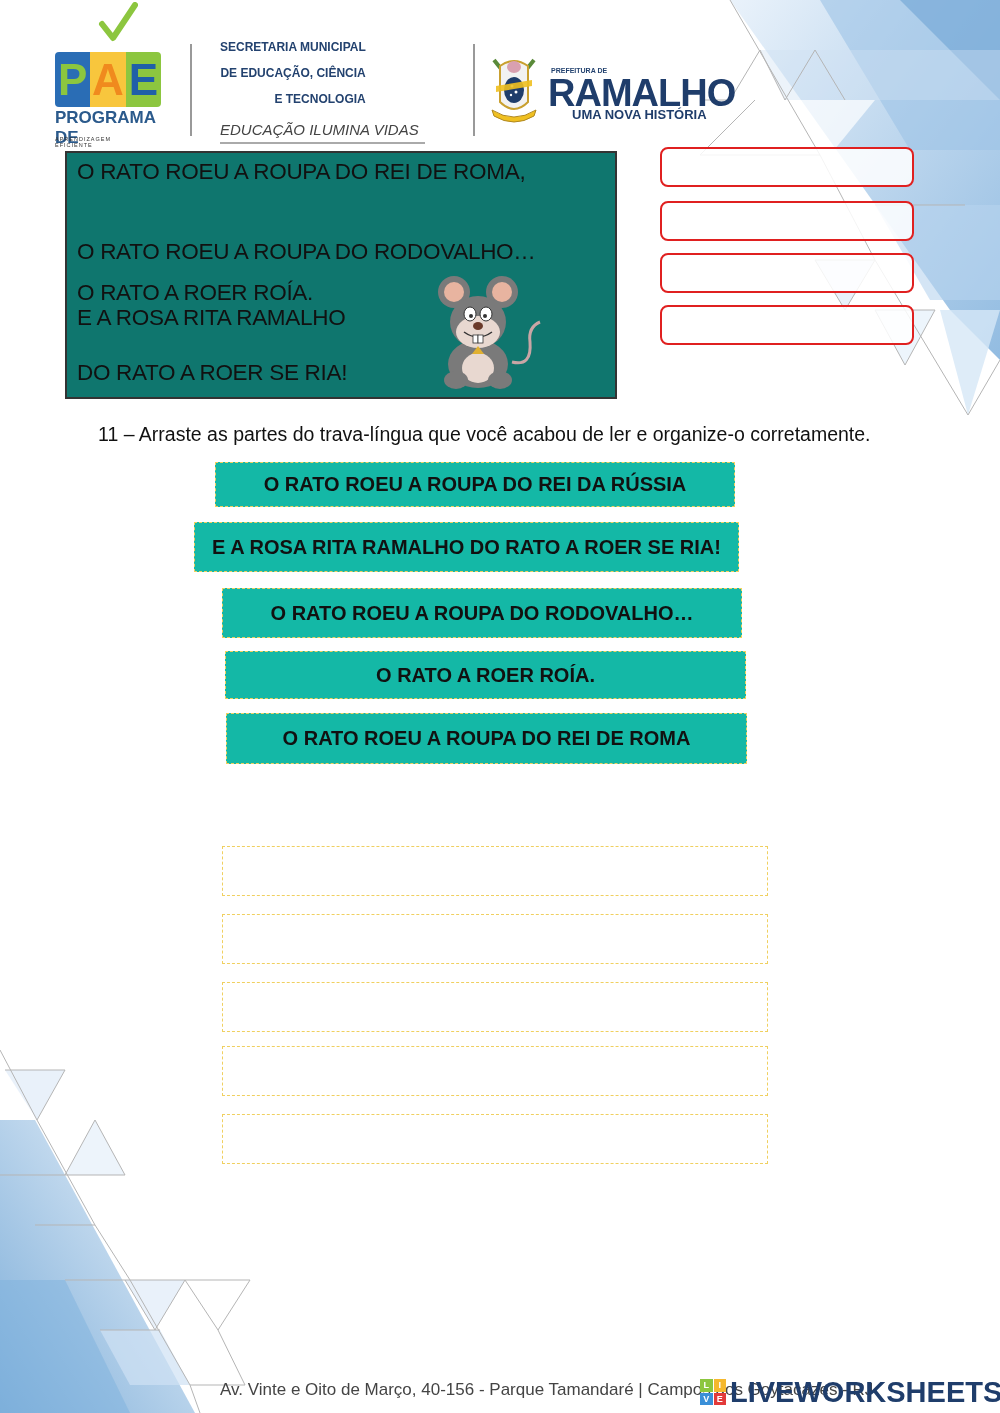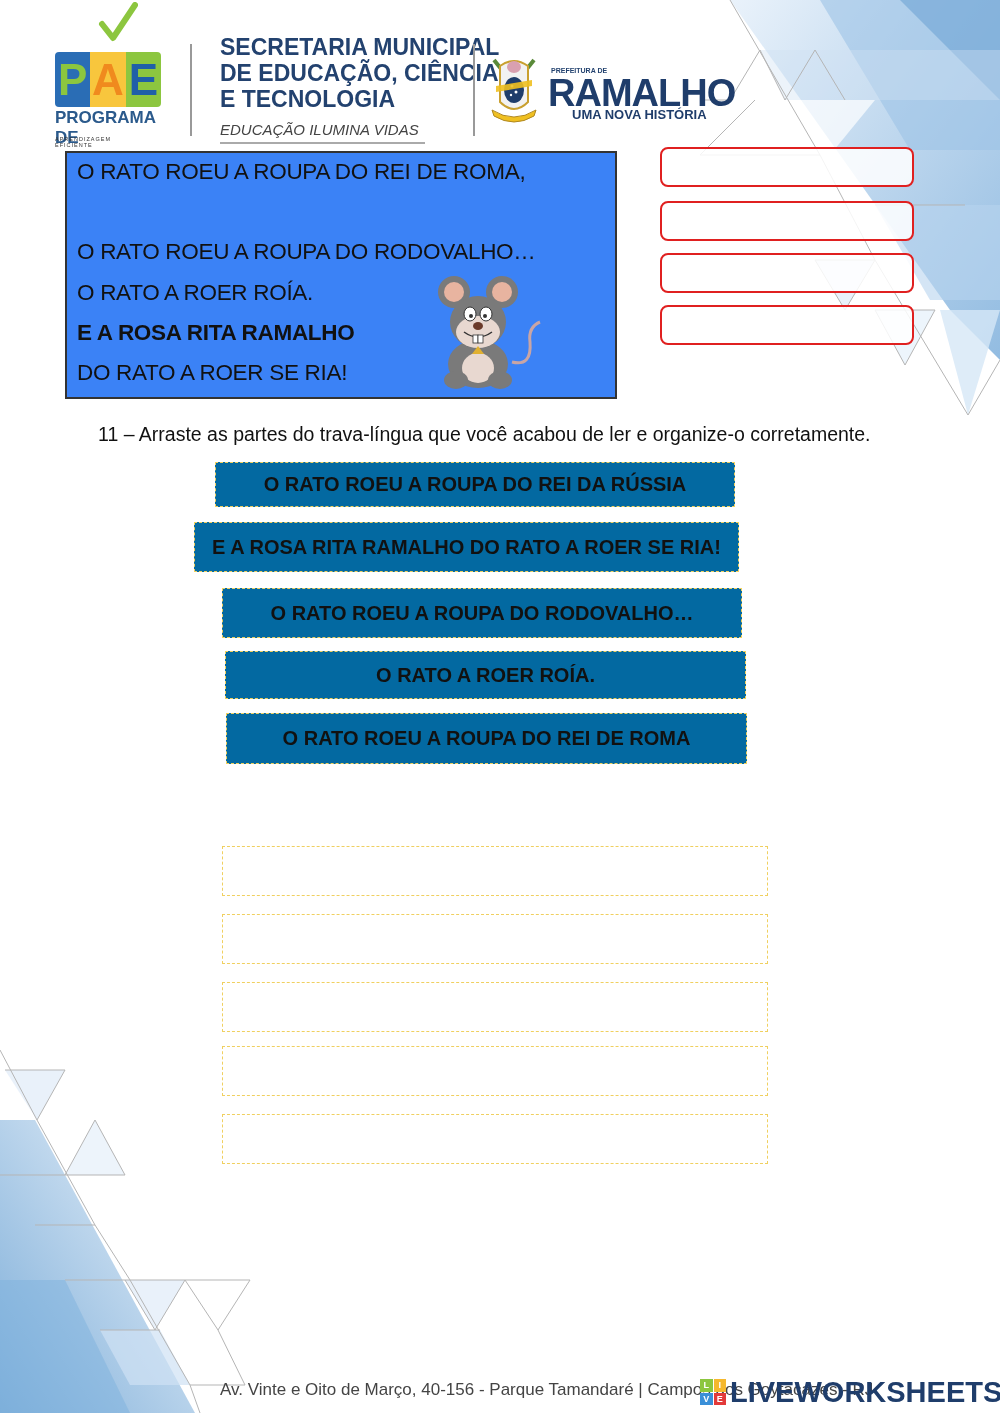--- a/index.html
+++ b/index.html
@@ -11,41 +11,41 @@
   .bg-tri { position: absolute; pointer-events: none; }
   .pae-check { left: 98px; top: 2px; width: 40px; height: 40px; }
   .pae-box { left: 55px; top: 52px; width: 106px; height: 55px; display: flex; border-radius: 4px; overflow: hidden; }
   .pae-box span { flex: 1; display: flex; align-items: center; justify-content: center; font-family: "Liberation Sans", sans-serif; font-weight: bold; font-size: 44px; line-height: 1; }
   .pae-p { background: #2a6db5; color: #8cc63f; }
   .pae-a { background: #f8c63d; color: #f08a1e; }
   .pae-e { background: #8cc63f; color: #1f5fa8; }
   .pae-prog { left: 55px; top: 108px; font-size: 17px; font-weight: bold; color: #2b5a8c; letter-spacing: 0px; }
   .pae-sub { left: 55px; top: 136px; font-size: 5.5px; color: #333; letter-spacing: 1px; }
   .vsep { width: 2px; background: #999; }
-  .sec-title { left: 220px; top: 34px; font-size: 23px; font-weight: bold; color: #23426f; line-height: 26px; }
+  .sec-title { left: 220px; top: 34px; font-size: 12px; font-weight: bold; color: #23426f; line-height: 26px; text-align: right; }
   .sec-motto { left: 220px; top: 121px; font-size: 15px; font-style: italic; color: #444; }
   .sec-motto-line { left: 220px; top: 142px; width: 205px; height: 2px; background: #aaa; }
   .crest { left: 488px; top: 52px; width: 52px; height: 76px; }
   .campos-pre { left: 551px; top: 67px; font-size: 7px; color: #23426f; font-weight: bold; }
   .campos { left: 548px; top: 72px; font-size: 38px; font-weight: bold; color: #1f3d6b; letter-spacing: -1px; }
   .campos-sub { left: 572px; top: 107px; font-size: 13px; color: #1f3d6b; font-weight: bold; }
 
   
-  .poem-box { left: 65px; top: 151px; width: 552px; height: 248px; border: 2px solid #333; background: #3b82f6; box-sizing: border-box; }
+  .poem-box { left: 65px; top: 151px; width: 552px; height: 248px; border: 2px solid #333; background: #0f766e; box-sizing: border-box; }
   .poem-line { position: absolute; left: 10px; font-size: 22.5px; color: #111; letter-spacing: -0.3px; white-space: nowrap; }
   .mouse { left: 432px; top: 272px; width: 115px; height: 120px; }
 
   
   .red-box { position: absolute; left: 660px; width: 254px; height: 40px; border: 2px solid #e02020; border-radius: 8px; background: rgba(255,255,255,0.85); box-sizing: border-box; }
 
   
   .instr { left: 62px; top: 423px; font-size: 19.5px; color: #111; white-space: nowrap; margin-left: 36px; }
 
   
-  .piece { position: absolute; border: 1.5px dashed #f0d060; background: #0369a1; box-sizing: border-box;
+  .piece { position: absolute; border: 1.5px dashed #f0d060; background: #14b8a6; box-sizing: border-box;
     display: flex; align-items: center; justify-content: center; font-weight: bold; font-size: 20px; color: #111; white-space: nowrap; cursor: grab; }
 
   
   .drop { position: absolute; left: 222px; width: 546px; height: 50px; border: 1.5px dashed #f0d060; background: transparent; box-sizing: border-box; }
 
   
   .footer-addr { left: 220px; top: 1380px; font-size: 17px; color: #444; white-space: nowrap; }
   .lw { left: 700px; top: 1374px; height: 36px; display: flex; align-items: center; }
   .lw-logo { width: 26px; height: 26px; display: grid; grid-template-columns: 1fr 1fr; grid-template-rows: 1fr 1fr; gap: 1px; margin-right: 4px; }
   .lw-logo span { font-size: 9px; font-weight: bold; color: #fff; display: flex; align-items: center; justify-content: center; }
@@ -144,21 +144,21 @@
   <path d="M4 58 Q26 72 48 58 L46 64 Q26 76 6 64 Z" fill="#f0c020" stroke="#b08820" stroke-width="1"></path>
 </svg>
 <div class="abs campos-pre">PREFEITURA DE</div>
 <div class="abs campos">RAMALHO</div>
 <div class="abs campos-sub">UMA NOVA HISTÓRIA</div>
 
 <div class="abs poem-box">
   <div class="poem-line" style="top:6px;">O RATO ROEU A ROUPA DO REI DE ROMA,</div>
   <div class="poem-line" style="top:86px;">O RATO ROEU A ROUPA DO RODOVALHO…</div>
   <div class="poem-line" style="top:127px;">O RATO A ROER ROÍA.</div>
-  <div class="poem-line" style="top:167px;font-weight:bold;">E A ROSA RITA RAMALHO</div>
+  <div class="poem-line" style="top:152px;">E A ROSA RITA RAMALHO</div>
   <div class="poem-line" style="top:207px;">DO RATO A ROER SE RIA!</div>
 </div>
 
 <svg class="abs mouse" viewBox="0 0 115 120">
   <path d="M80 90 Q100 95 98 70 Q96 55 108 50" stroke="#c9a5a5" stroke-width="3" fill="none"></path>
   <circle cx="22" cy="20" r="16" fill="#7a7a7a"></circle>
     <circle cx="22" cy="20" r="10" fill="#e8b4a0"></circle>
   <circle cx="70" cy="20" r="16" fill="#7a7a7a"></circle>
     <circle cx="70" cy="20" r="10" fill="#e8b4a0"></circle>
   <ellipse cx="46" cy="92" rx="30" ry="24" fill="#7a7a7a"></ellipse>

